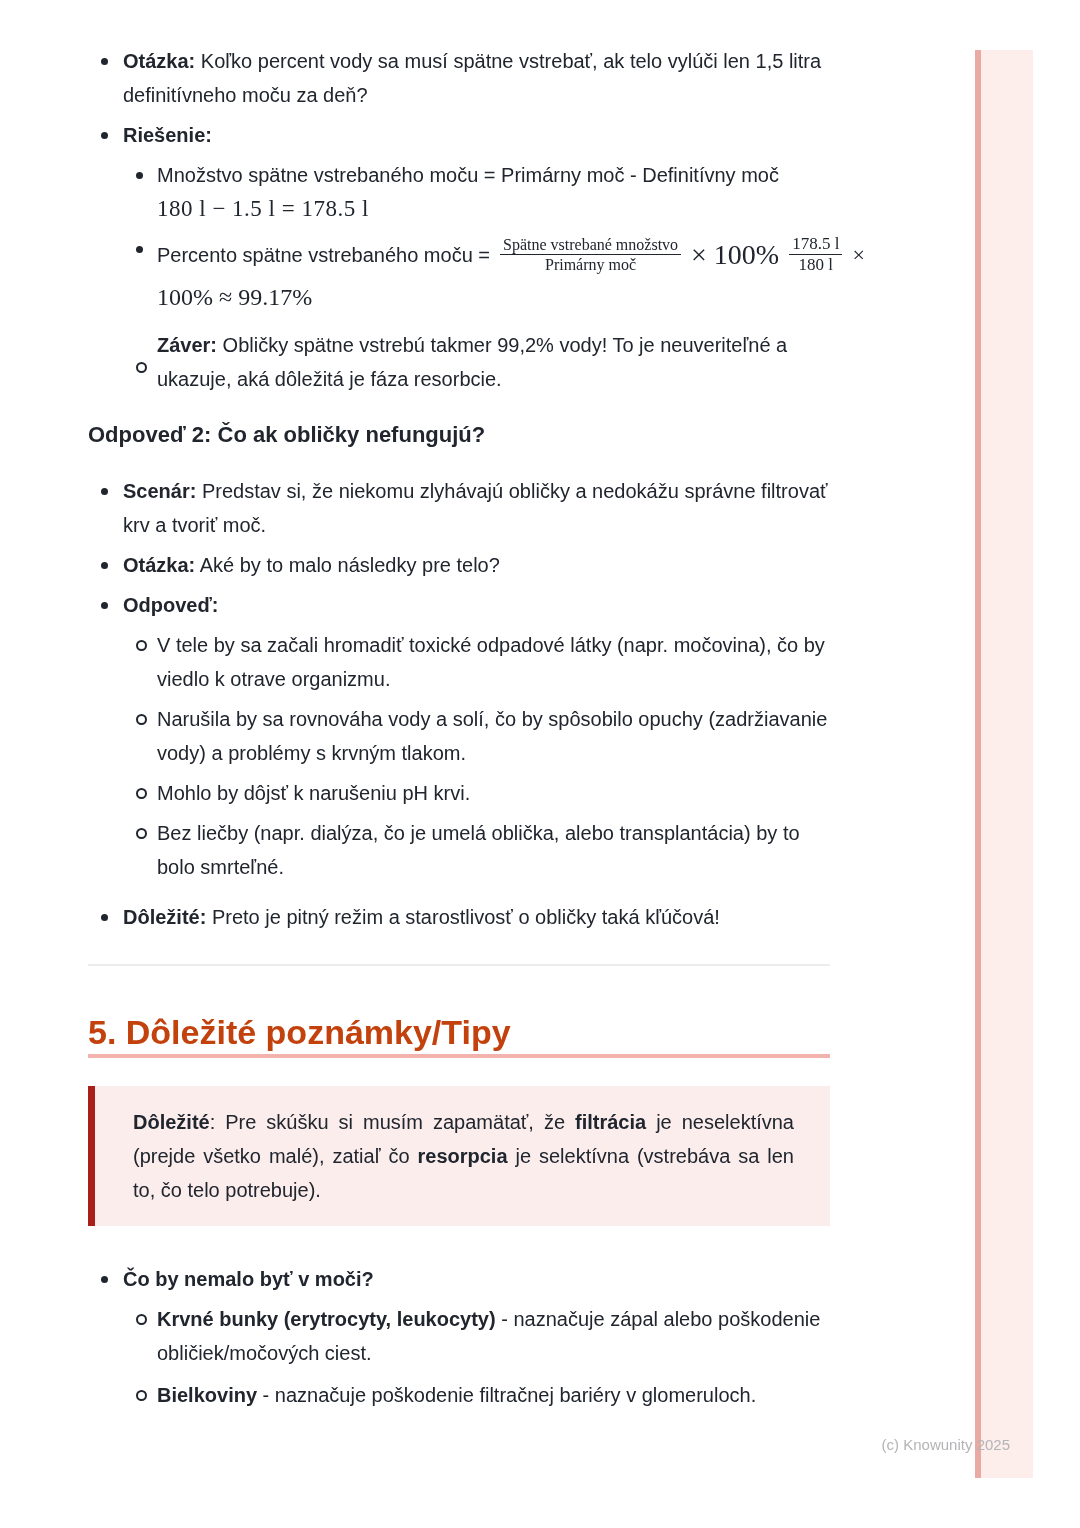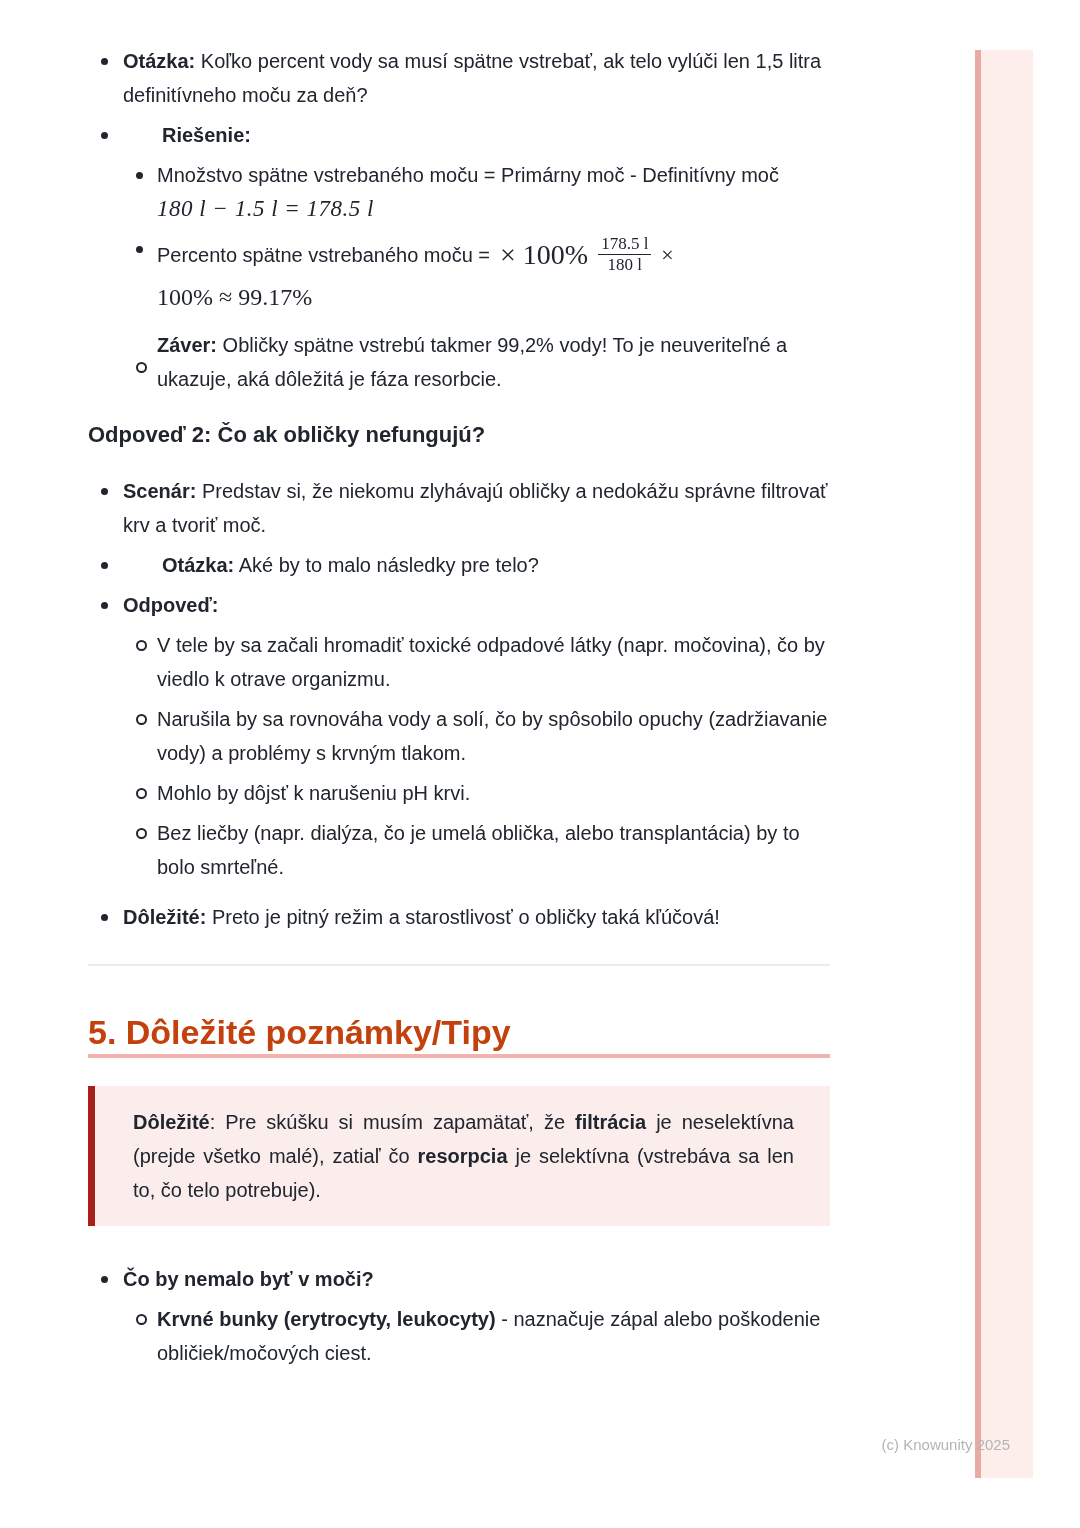--- a/index.html
+++ b/index.html
@@ -41,31 +41,30 @@
 
   .li { display: flex; align-items: flex-start; margin-bottom: 6px; }
   .gutter { flex: 0 0 35px; display: flex; justify-content: flex-start; padding-left: 13px; box-sizing: border-box; }
   .gutter2 { flex: 0 0 34px; display: flex; justify-content: flex-start; padding-left: 13px; box-sizing: border-box; }
   .dot { width: 7px; height: 7px; border-radius: 50%; background: #20252e; margin-top: 14px; }
   .circ { width: 7px; height: 7px; border-radius: 50%; border: 2px solid #20252e; background: transparent; margin-top: 12px; }
   .li-text { flex: 1 1 auto; }
 
   .sublist { margin-left: 35px; }
 
-  .mt2  { margin-top: 2px; gap: 39px; }
+  .mt2  { margin-top: 2px; }
   .mt4  { margin-top: 4px; }
   .mt8  { margin-top: 8px; }
   .mt14 { margin-top: 14px; align-items: center; }
   .mt16 { margin-top: 16px; }
 
   .math-serif {
     font-family: "Liberation Serif", serif;
     font-size: 23px;
     letter-spacing: 0.5px;
-    font-style: italic;
   }
   .math-row {
     display: flex;
     align-items: center;
     gap: 10px;
     white-space: nowrap;
     margin-top: 2px;
   }
   .frac {
     display: inline-flex;
@@ -151,20 +150,24 @@
       </div>
     </div>
 
     <div class="li mt4">
       <span class="gutter2">
           <span class="dot"></span>
         </span>
       <div class="li-text">
         <div class="math-row">
           <span>Percento spätne vstrebaného moču =</span>
+          <span class="frac">
+            <span class="num">Spätne vstrebané množstvo</span>
+            <span class="den">Primárny moč</span>
+          </span>
           <span class="x100">× 100%</span>
           <span class="frac frac2">
             <span class="num">178.5 l</span>
             <span class="den">180 l</span>
           </span>
           <span class="xend">×</span>
         </div>
         <div class="math-line2">100% ≈ 99.17%</div>
       </div>
     </div>
@@ -249,16 +252,22 @@
         </span>
       <div class="li-text"><b>Čo by nemalo byť v moči?</b></div>
     </div>
     <div class="sublist">
       <div class="li">
         <span class="gutter2">
             <span class="circ"></span>
           </span>
         <div class="li-text"><b>Krvné bunky (erytrocyty, leukocyty)</b><span> - naznačuje zápal alebo poškodenie obličiek/močových ciest.</span></div>
       </div>
+      <div class="li mt8">
+        <span class="gutter2">
+            <span class="circ"></span>
+          </span>
+        <div class="li-text"><b>Bielkoviny</b><span> - naznačuje poškodenie filtračnej bariéry v glomeruloch.</span></div>
+      </div>
     </div>
   </div>
 
 </div>
 
 </body></html>

